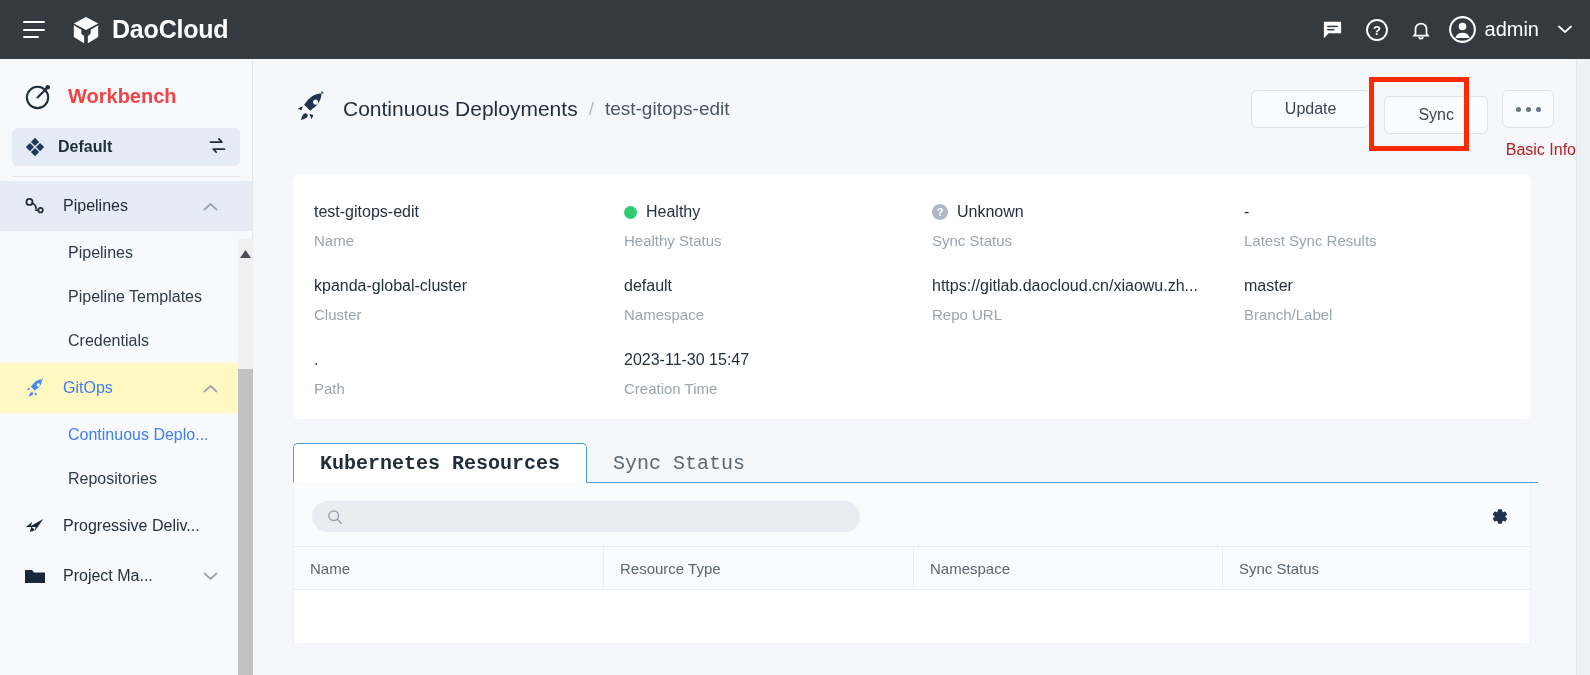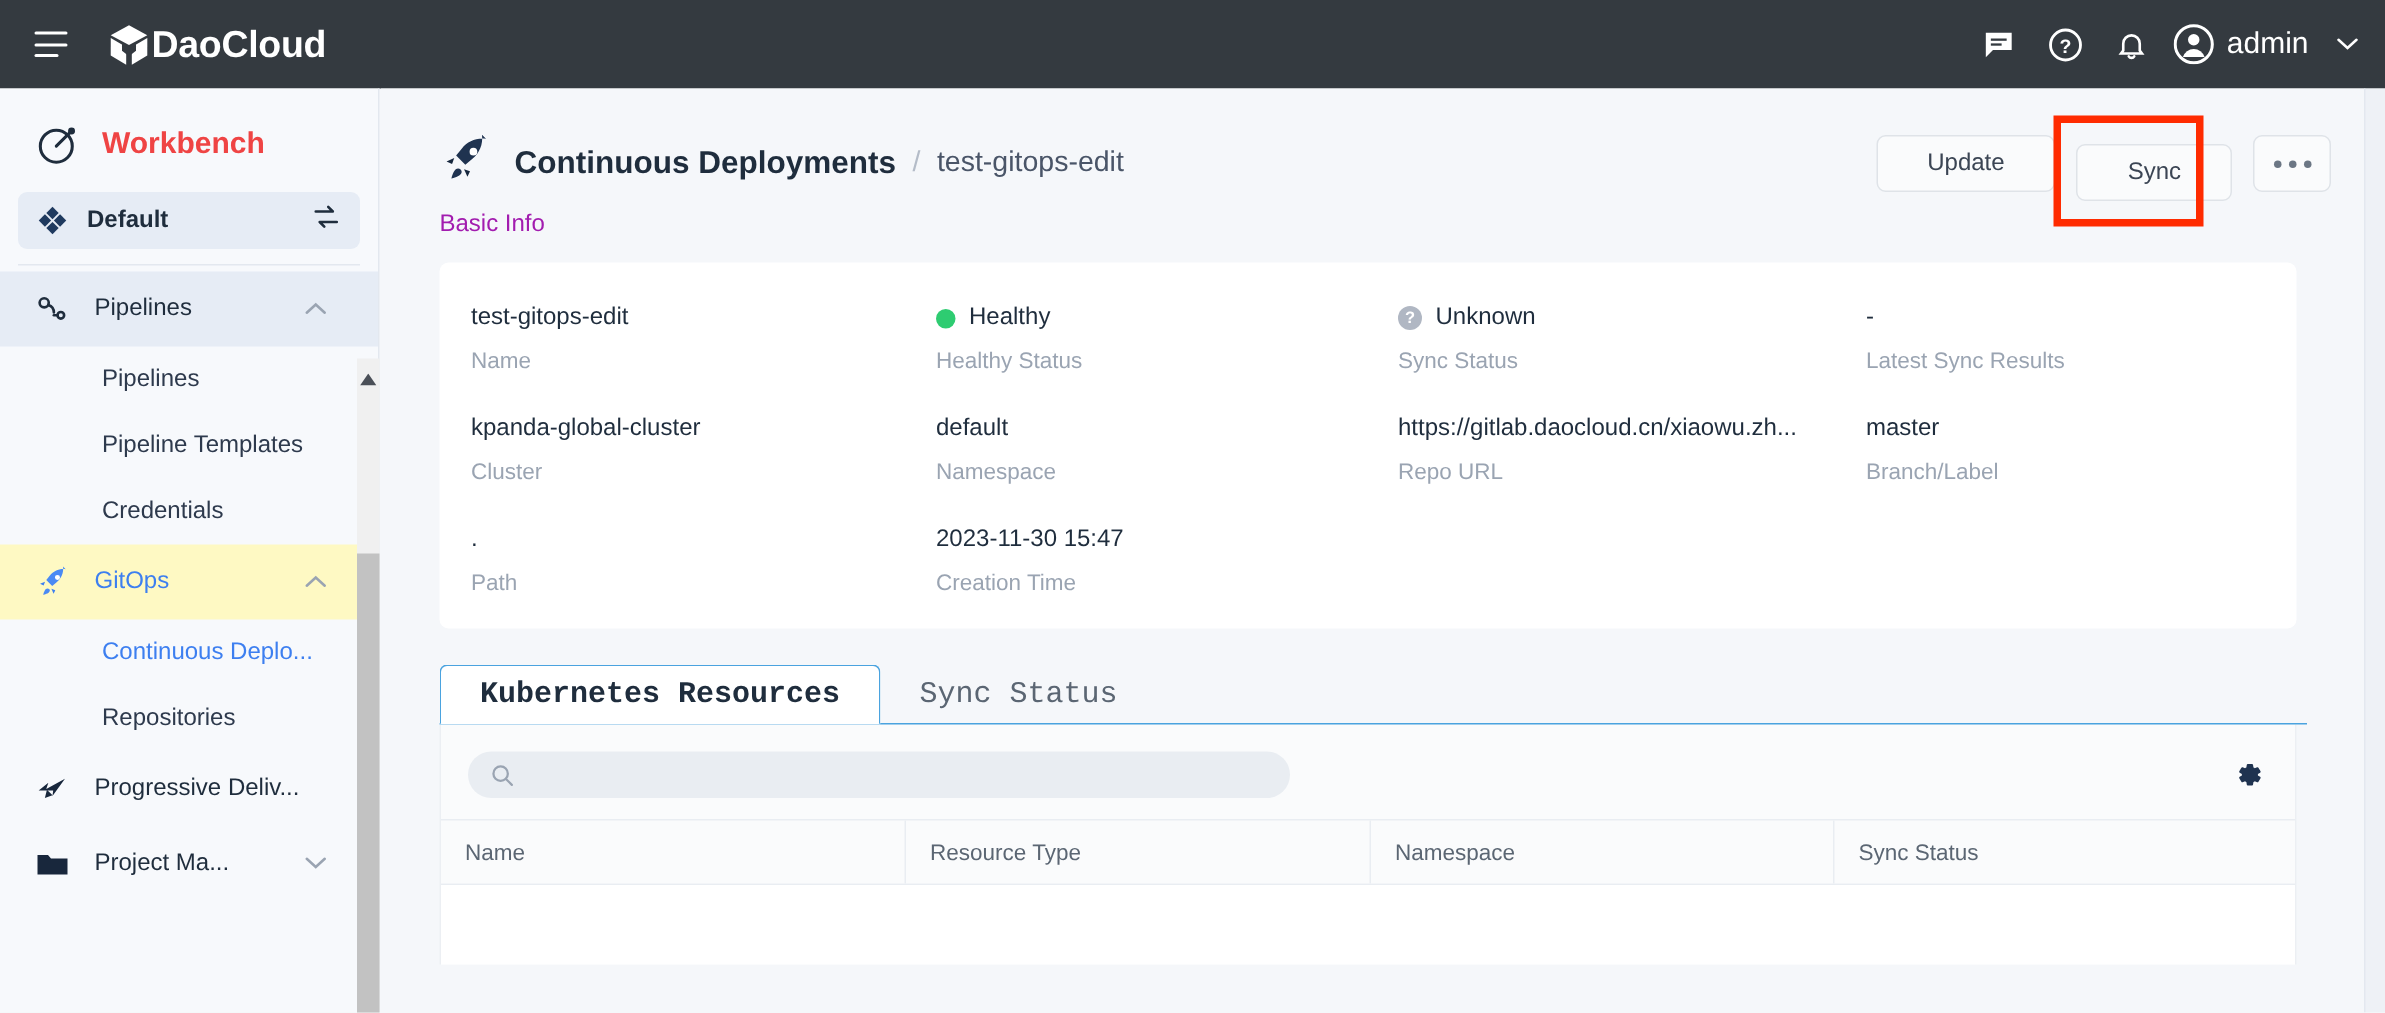--- a/index.html
+++ b/index.html
@@ -18,21 +18,21 @@
   }
   .hamburger {
     width: 22px; height: 17px; margin-left: 23px; margin-right: 26px;
     display: flex; flex-direction: column; justify-content: space-between;
     cursor: pointer;
   }
   .hamburger span { display:block; height: 2px; background: #fff; border-radius:1px; }
   .hamburger span:nth-child(1){ width:22px; }
   .hamburger span:nth-child(2){ width:22px; }
   .hamburger span:nth-child(3){ width:16px; }
-  .brand { display:flex; align-items:flex-end; }
+  .brand { display:flex; align-items:center; gap: 11px; }
   .brand-text { color:#fff; font-size: 25px; font-weight: bold; letter-spacing: -0.2px; }
   .top-right {
     margin-left:auto; display:flex; align-items:center; gap: 0px; padding-right: 14px;
   }
   .top-icon {
     width:44px; height:44px; display:flex; align-items:center; justify-content:center;
     cursor:pointer;
   }
   .user-chip { display:flex; align-items:center; gap:9px; cursor:pointer; padding-left:6px; }
   .user-name { color:#fff; font-size:20px; }
@@ -86,39 +86,39 @@
     background:#c2c2c2; cursor:pointer;
   }
 
   
   .main {
     position:absolute; top:59px; left:254px; width:1322px; height:616px;
     background:#f5f7fa; overflow:hidden;
   }
   .page-head { display:flex; align-items:center; padding: 24px 0 0 38px; height:76px; }
   .rocket-big { margin-right:14px; }
-  .crumb-main { font-size:21px; font-weight:bold; color:#1f2d3d; }
+  .crumb-main { font-size:21px; font-weight:normal; color:#1f2d3d; }
   .crumb-sep { font-size:19px; color:#b4bcc8; margin:0 11px; }
   .crumb-sub { font-size:19px; color:#4a5568; }
   .head-actions { margin-left:auto; display:flex; align-items:center; padding-right:22px; gap:14px; }
   .btn {
     height:38px; min-width:92px; padding:0 33px; border-radius:6px;
     border:1px solid #dfe3e8; background:#fafbfc; color:#3b4554; font-size:16px;
     display:flex; align-items:center; justify-content:center; cursor:pointer;
   }
   .sync-wrap { position:relative;margin-top:11px; }
   .redbox {
     position:absolute; left:-15px; top:-19px; width:100px; height:74px;
     border:5px solid #ff2b00; pointer-events:none;
   }
   .btn-dots { width:52px; min-width:52px; padding:0; }
   .dots { display:flex; gap:5px; }
   .dots i { width:5px; height:5px; border-radius:50%; background:#6b7684; display:block; }
 
-  .section-title { font-size:16px; color:#a21caf; padding: 6px 0 0 39px; }
+  .section-title { font-size:16px; color:#b91c1c; padding: 6px 0 0 39px; text-align: right; }
 
   .card {
     margin: 16px 38px 0 39px; background:#fff; border-radius:6px;
     padding: 26px 0 22px 0; width:1238px;
   }
   .grid {
     display:grid; grid-template-columns: 310px 308px 312px 300px;
     row-gap: 26px; padding-left: 21px;
   }
   .cell-val { font-size:16px; color:#1f2d3d; display:flex; align-items:center; gap:9px; height:22px; }

